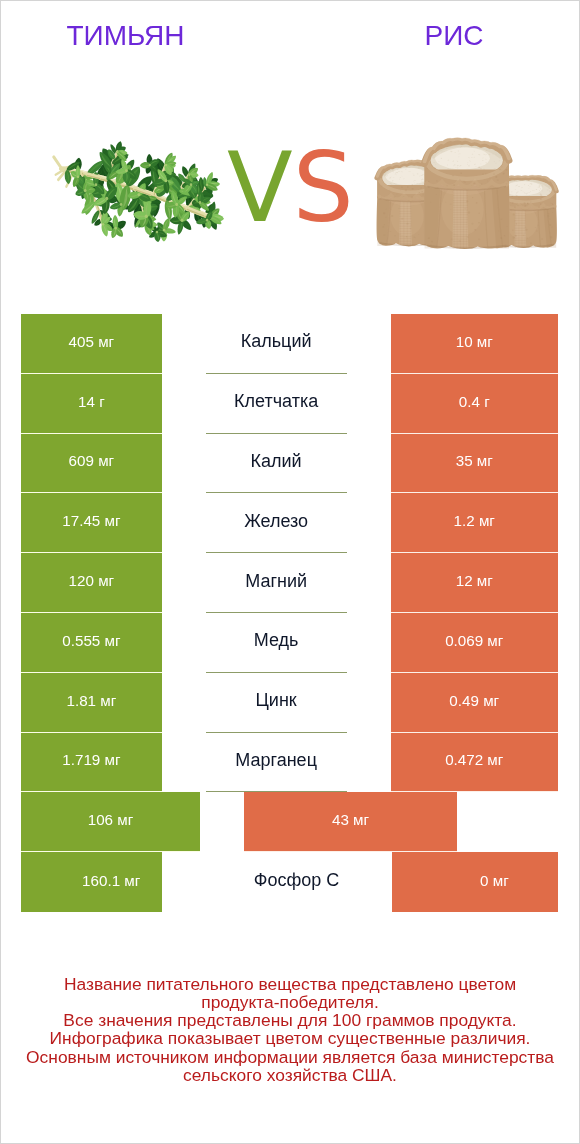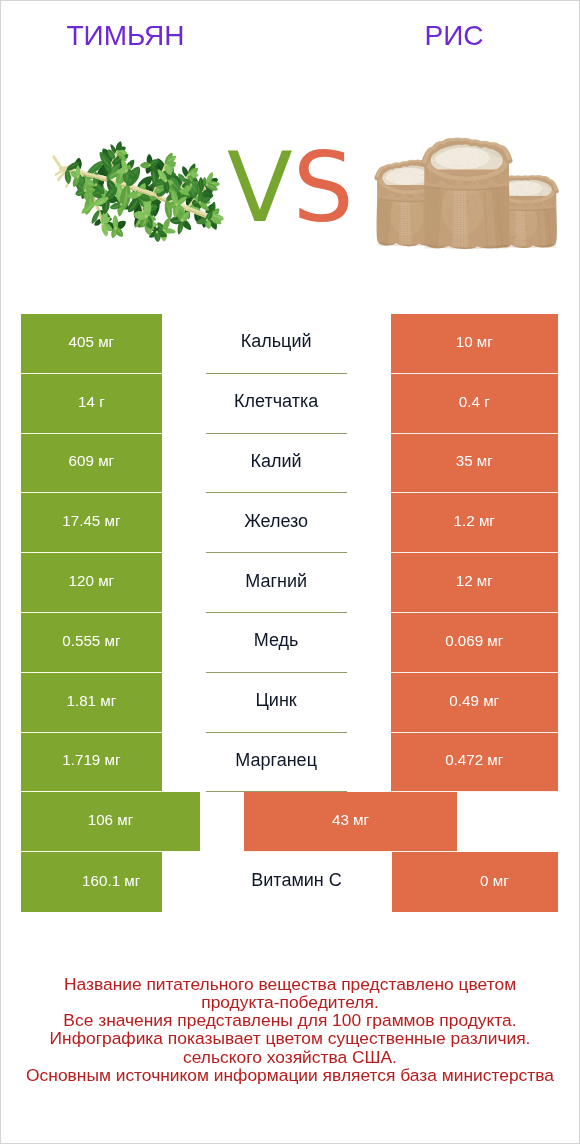--- a/index.html
+++ b/index.html
@@ -1810,30 +1810,30 @@
         </div>
         <div class="cell cell-right">
           <span>43 мг</span>
         </div>
       </div>
       <div class="row">
         <div class="cell cell-left">
           <span>160.1 мг</span>
         </div>
         <div class="cell cell-mid">
-          <span>Витамин C</span>
+          <span>Фосфор C</span>
         </div>
         <div class="cell cell-right">
           <span>0 мг</span>
         </div>
       </div>
     </div>
 
   <div class="footer" id="footer">
       <div>Название питательного вещества представлено цветом</div>
       <div>продукта-победителя.</div>
       <div>Все значения представлены для 100 граммов продукта.</div>
       <div>Инфографика показывает цветом существенные различия.</div>
+      <div>Основным источником информации является база министерства</div>
       <div>сельского хозяйства США.</div>
-      <div>Основным источником информации является база министерства</div>
     </div>
 
 </div>
 
 </body></html>

